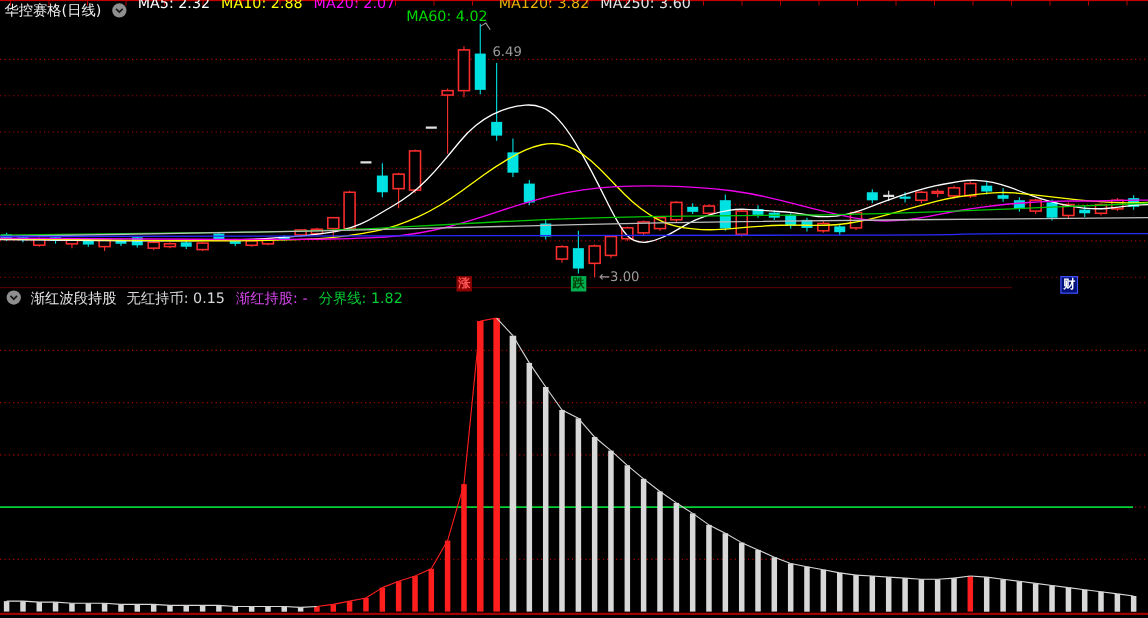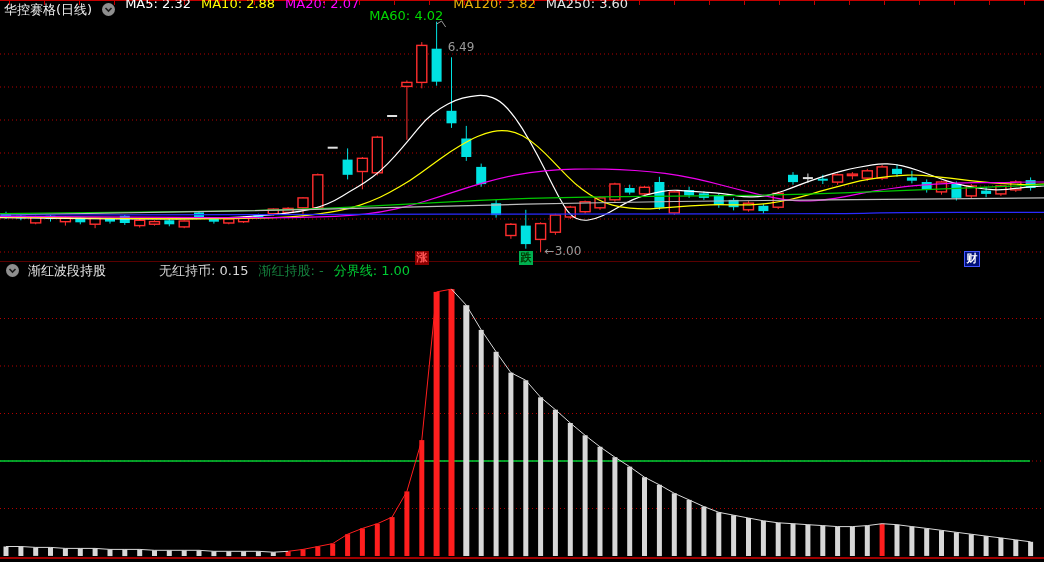--- a/index.html
+++ b/index.html
@@ -217,23 +217,23 @@
   <div class="signal-badge" id="badge-cai" style="left: 964px; background: rgb(0, 16, 120); color: rgb(255, 255, 255); border: 1px solid rgb(68, 85, 255);">财</div>
 
   <div class="sub-header">
     <span class="circle-icon">
       <svg width="11" height="11" viewBox="0 0 11 11">
           <polyline points="2.5,4 5.5,7 8.5,4" fill="none" stroke="#1a1a1a" stroke-width="1.6"></polyline>
         </svg>
     </span>
     <span style="color:#e8e8e8;">渐红波段持股</span>
     <span class="ma-row" id="ind-items">
-        <span style="color: rgb(216, 216, 216); margin-left: 44px;">无红持币: 0.15</span>
-        <span style="color: #15803d;">渐红持股: -</span>
-        <span style="color: rgb(0, 204, 51);">分界线: 1.00</span>
+        <span style="color: rgb(216, 216, 216);">无红持币: 0.15</span>
+        <span style="color: #d946ef;">渐红持股: -</span>
+        <span style="color: rgb(0, 204, 51);">分界线: 1.82</span>
       </span>
   </div>
 
   <svg id="sub-chart" width="1044" height="282">
       <line x1="0" y1="228.5" x2="1044" y2="228.5" stroke="#b40000" stroke-width="1" stroke-dasharray="1 3"></line>
       <line x1="0" y1="181.0" x2="1044" y2="181.0" stroke="#b40000" stroke-width="1" stroke-dasharray="1 3"></line>
       <line x1="0" y1="133.5" x2="1044" y2="133.5" stroke="#b40000" stroke-width="1" stroke-dasharray="1 3"></line>
       <line x1="0" y1="86.0" x2="1044" y2="86.0" stroke="#b40000" stroke-width="1" stroke-dasharray="1 3"></line>
       <line x1="0" y1="38.5" x2="1044" y2="38.5" stroke="#b40000" stroke-width="1" stroke-dasharray="1 3"></line>
       <line x1="0" y1="181" x2="1030" y2="181" stroke="#00d234" stroke-width="1.6"></line>

